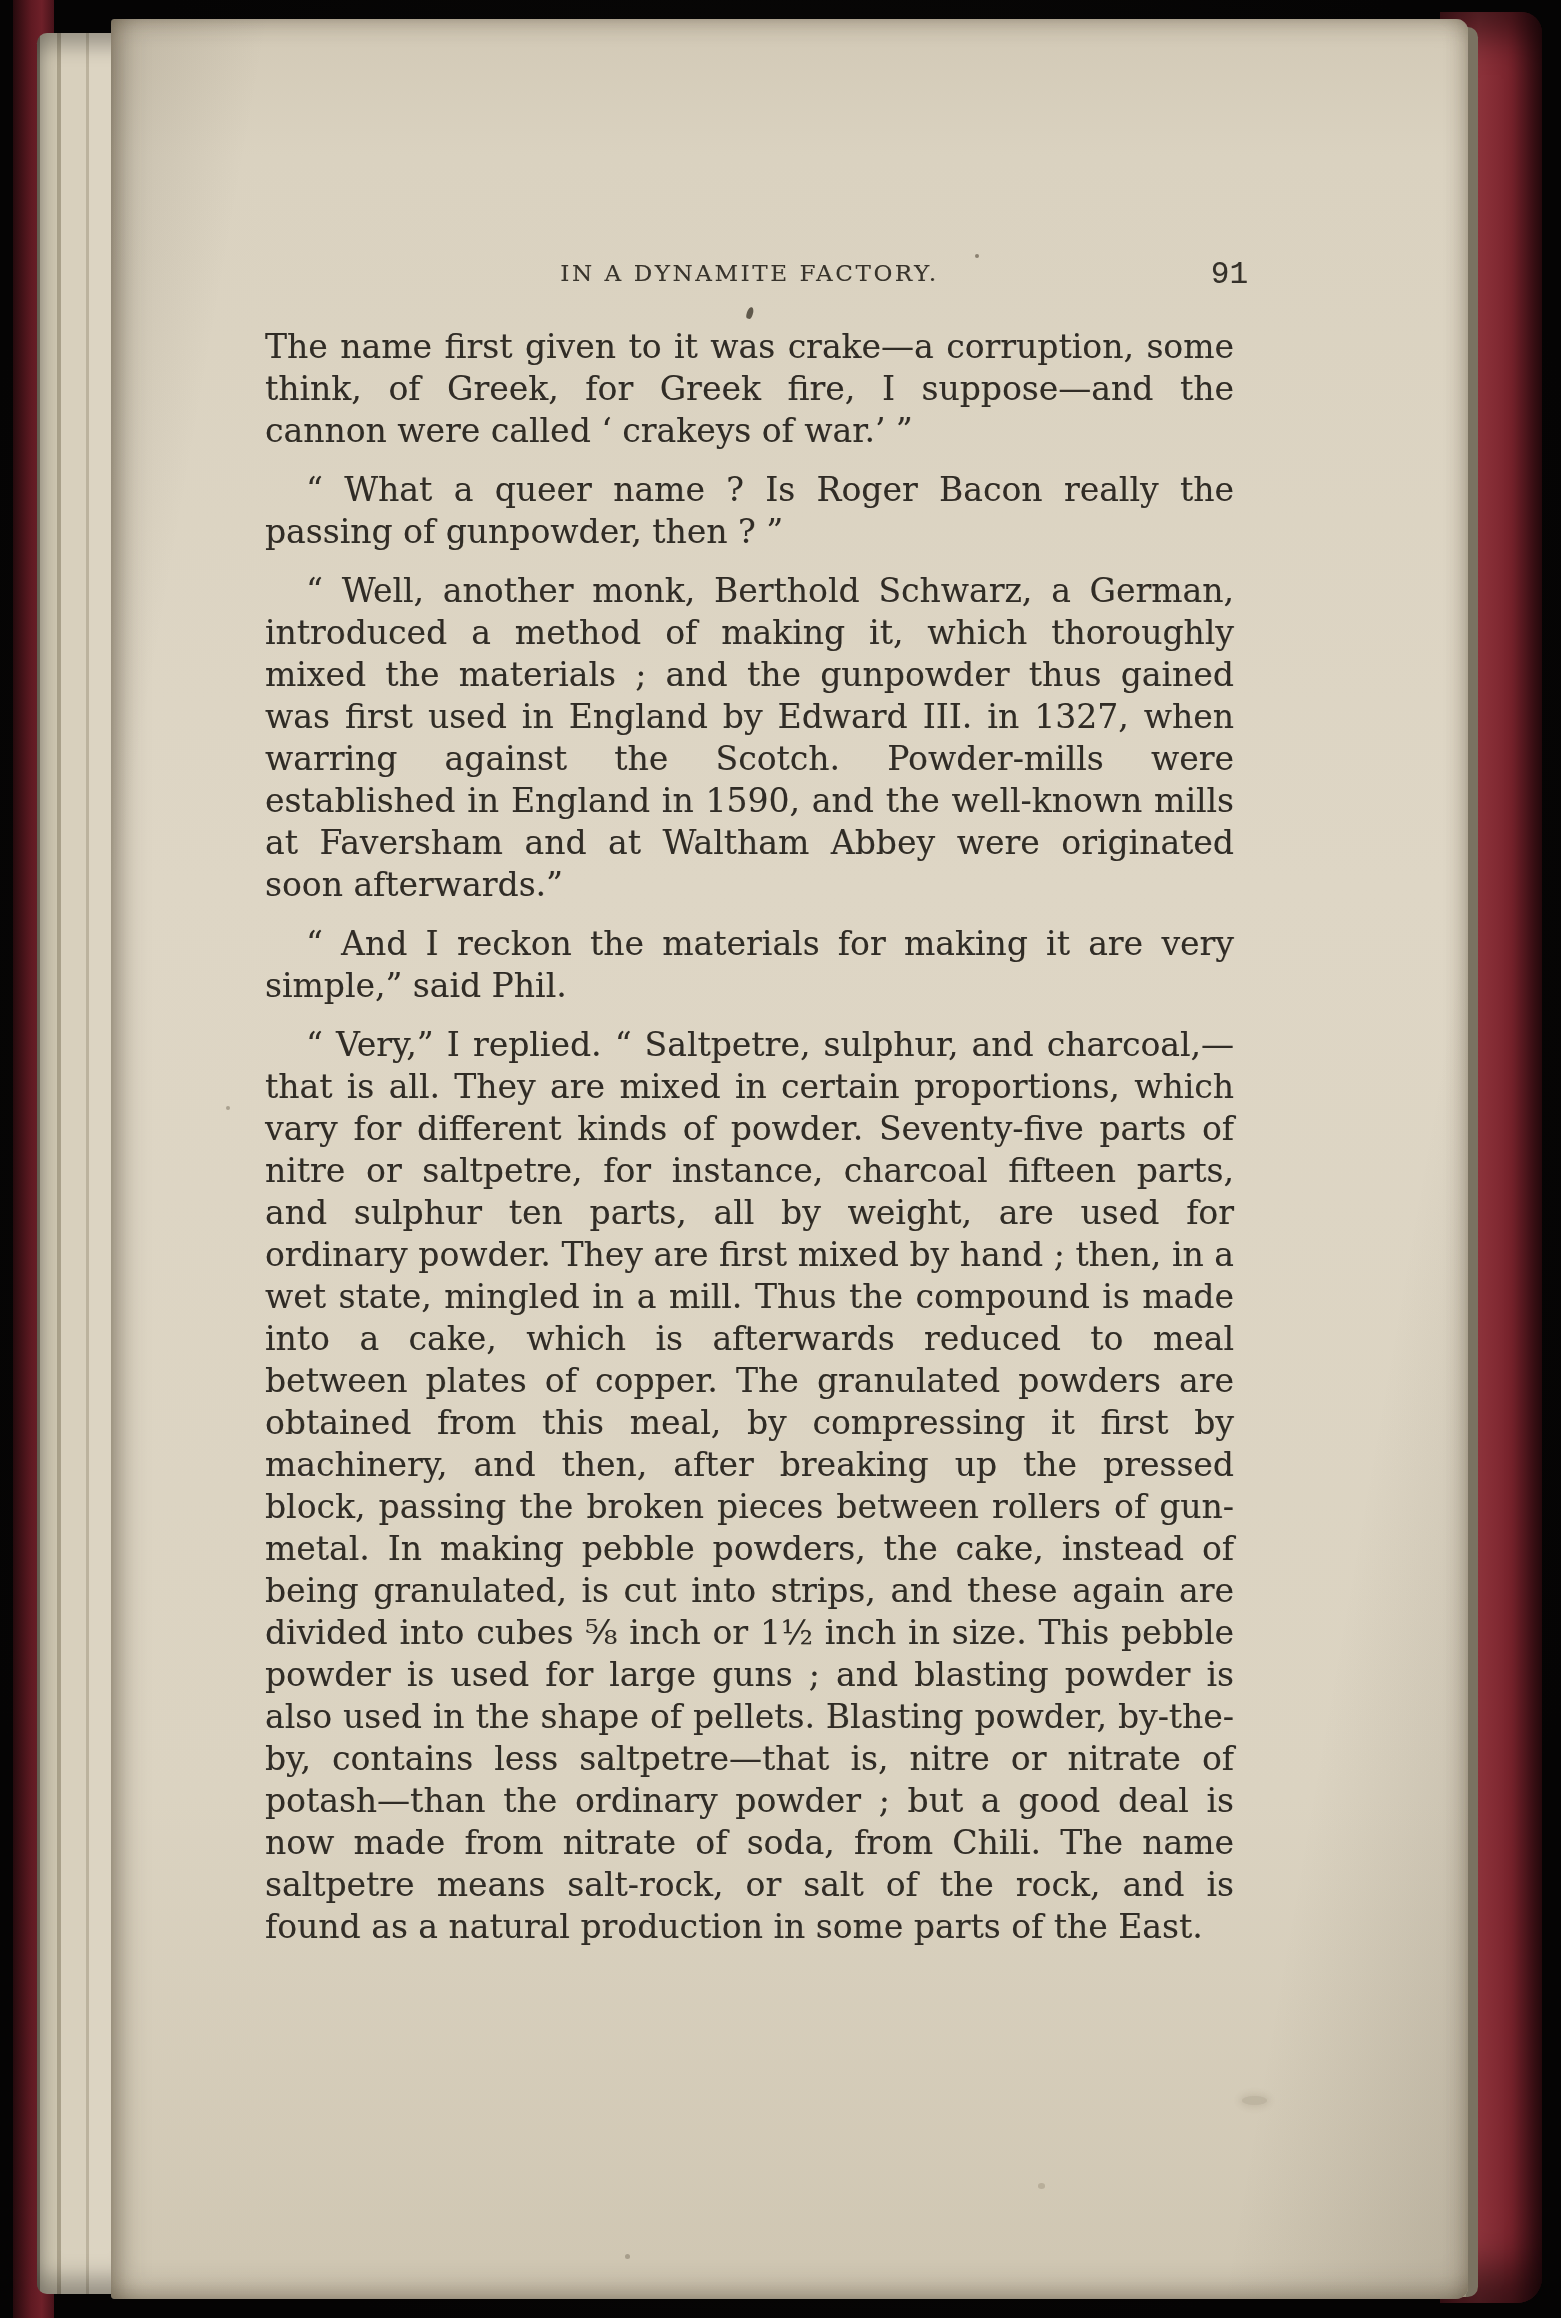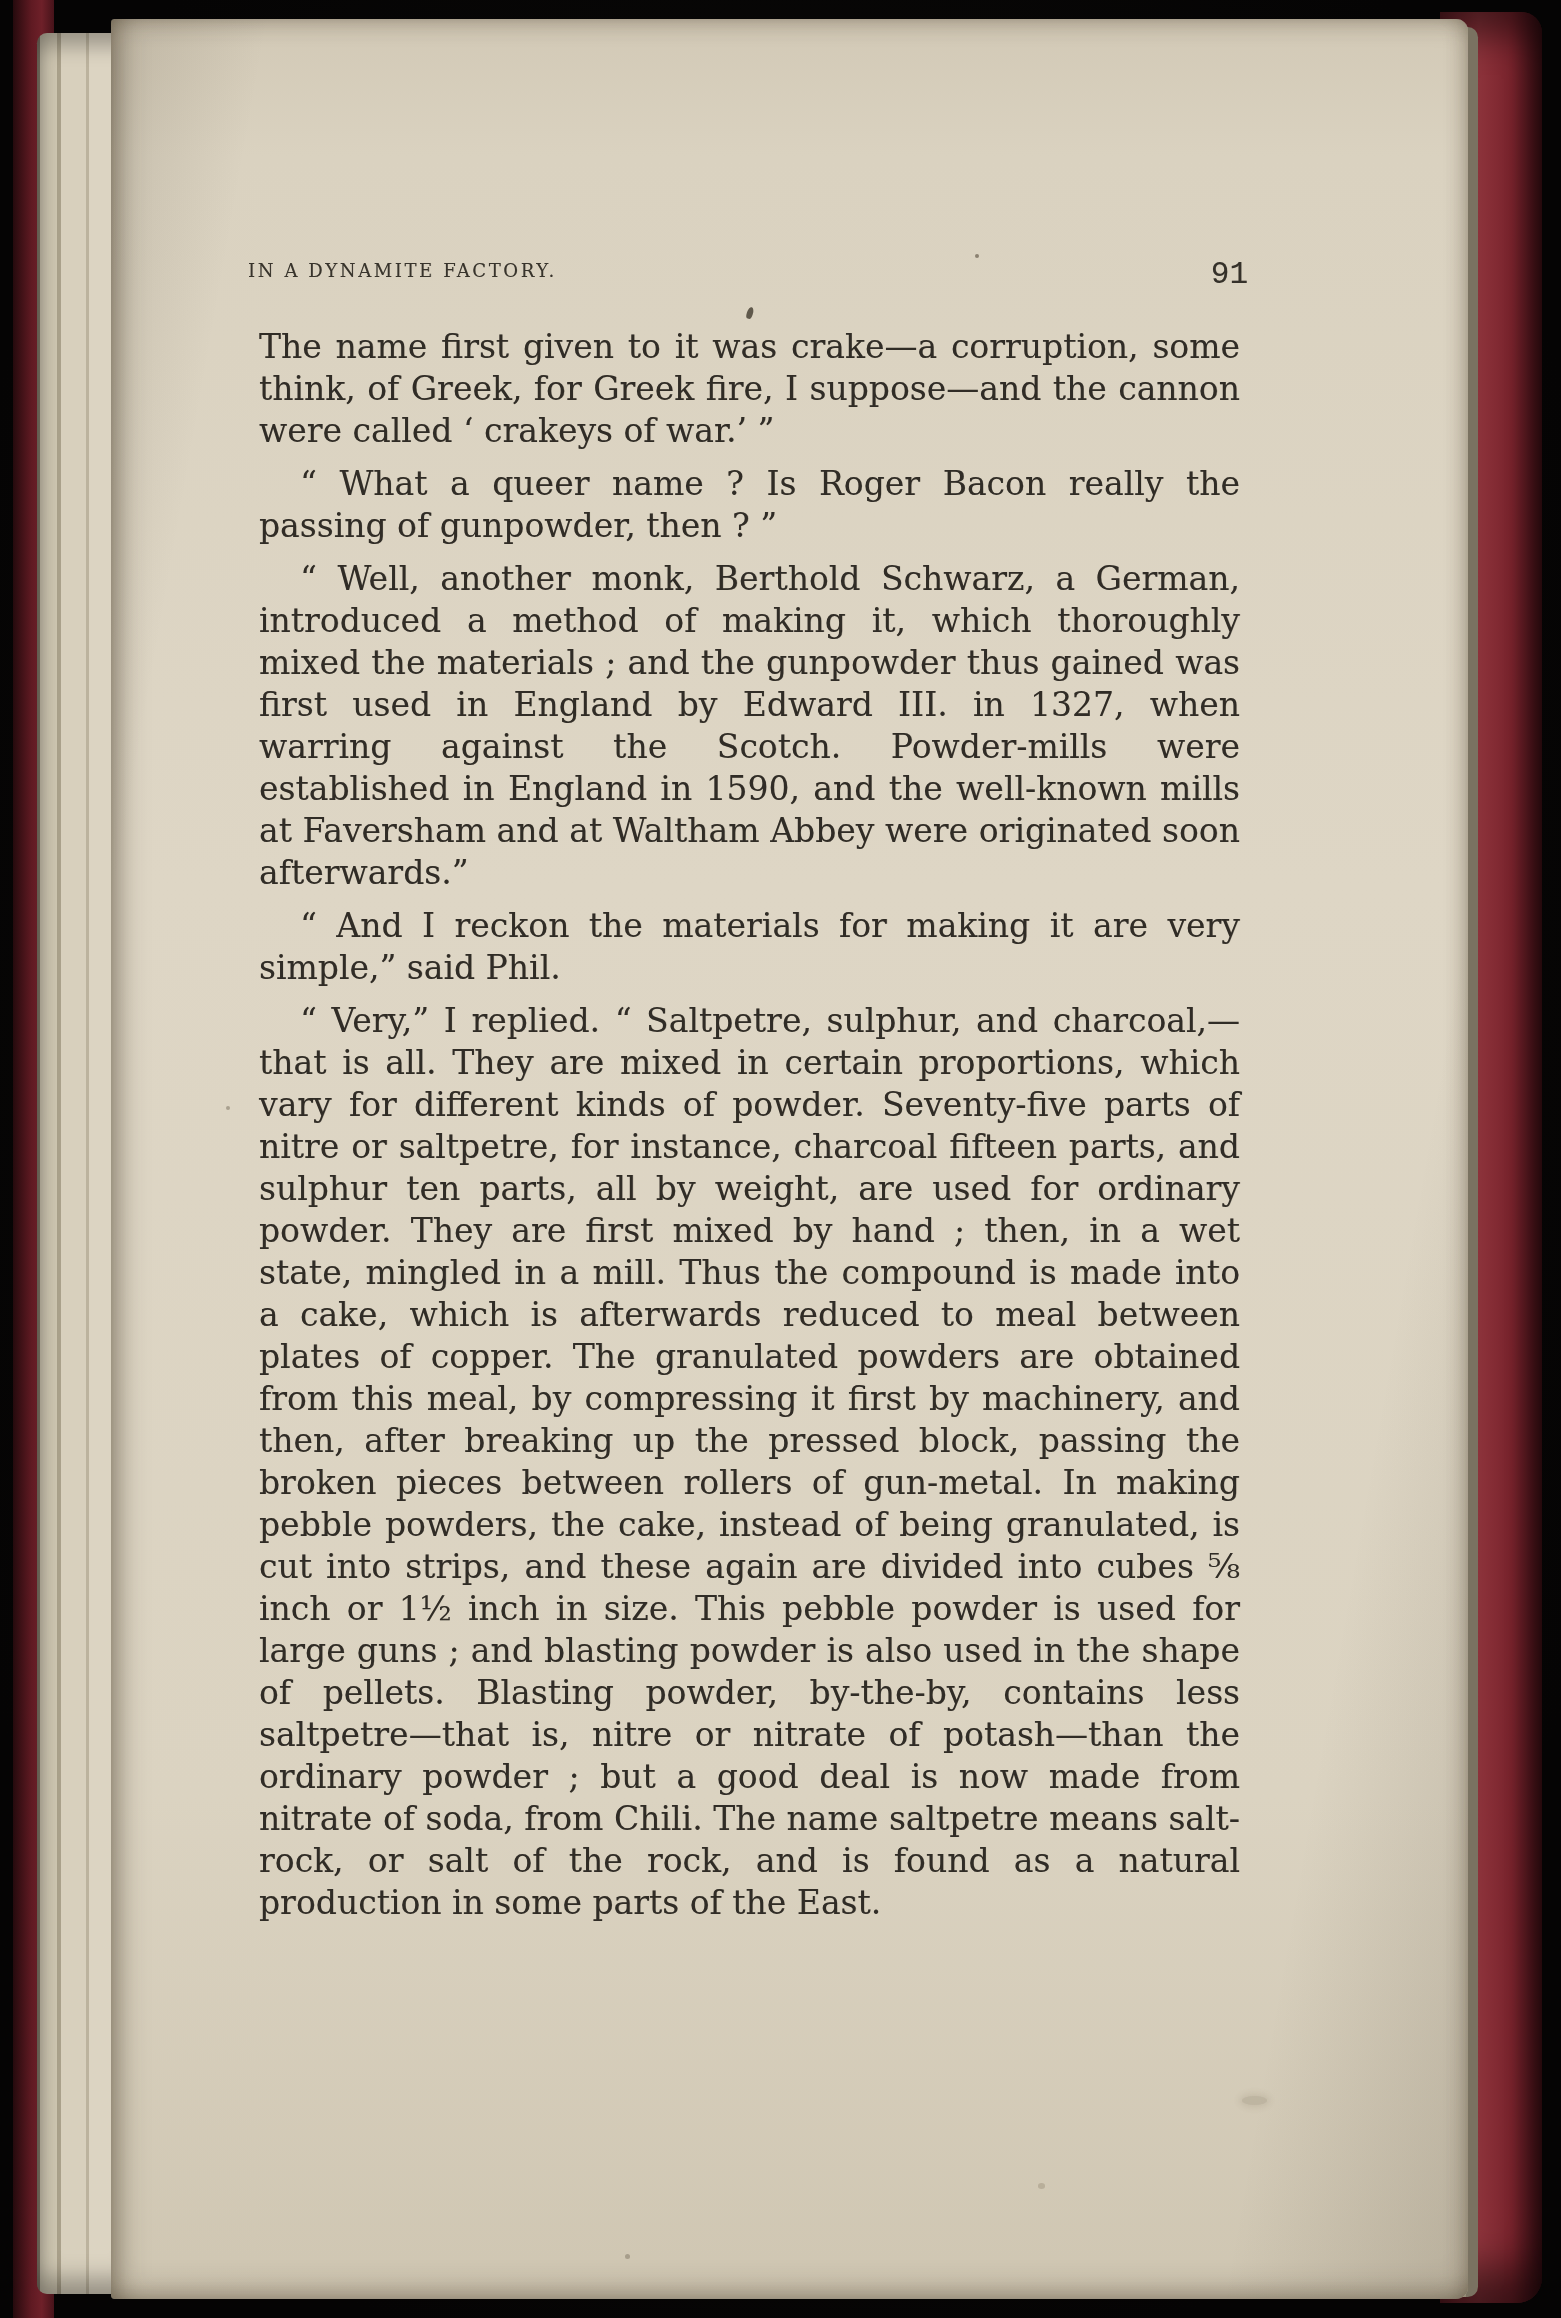--- a/index.html
+++ b/index.html
@@ -101,35 +101,36 @@
       width: 1003px;
     }
     .running-header {
       position: relative;
       height: 47px;
       margin-bottom: 19px;
     }
     .rh-title {
       position: absolute;
       left: 0; right: 0;
-      font-size: 18px;
+      text-align: center;
+      font-size: 23px;
       letter-spacing: 2.6px;
       color: #38342c;
       text-shadow: 0.3px 0.3px 0.4px rgba(50,44,34,.35);
     }
     .rh-page {
       position: absolute;
       right: 3px; top: -3px;
       font-size: 31px;
       color: #35312a;
       text-shadow: 0.3px 0.3px 0.4px rgba(50,44,34,.35);
       font-family: Liberation Mono, monospace;
     }
     .body-text p {
-      margin: 11px;
+      margin: 17px;
       font-size: 33px;
       line-height: 42px;
       text-align: justify;
       color: #302c26;
       text-indent: 41px;
       text-shadow: 0.3px 0.3px 0.4px rgba(50,44,34,.3);
     }
     .body-text p.no-indent { text-indent: 0; }
     
     .speck {

